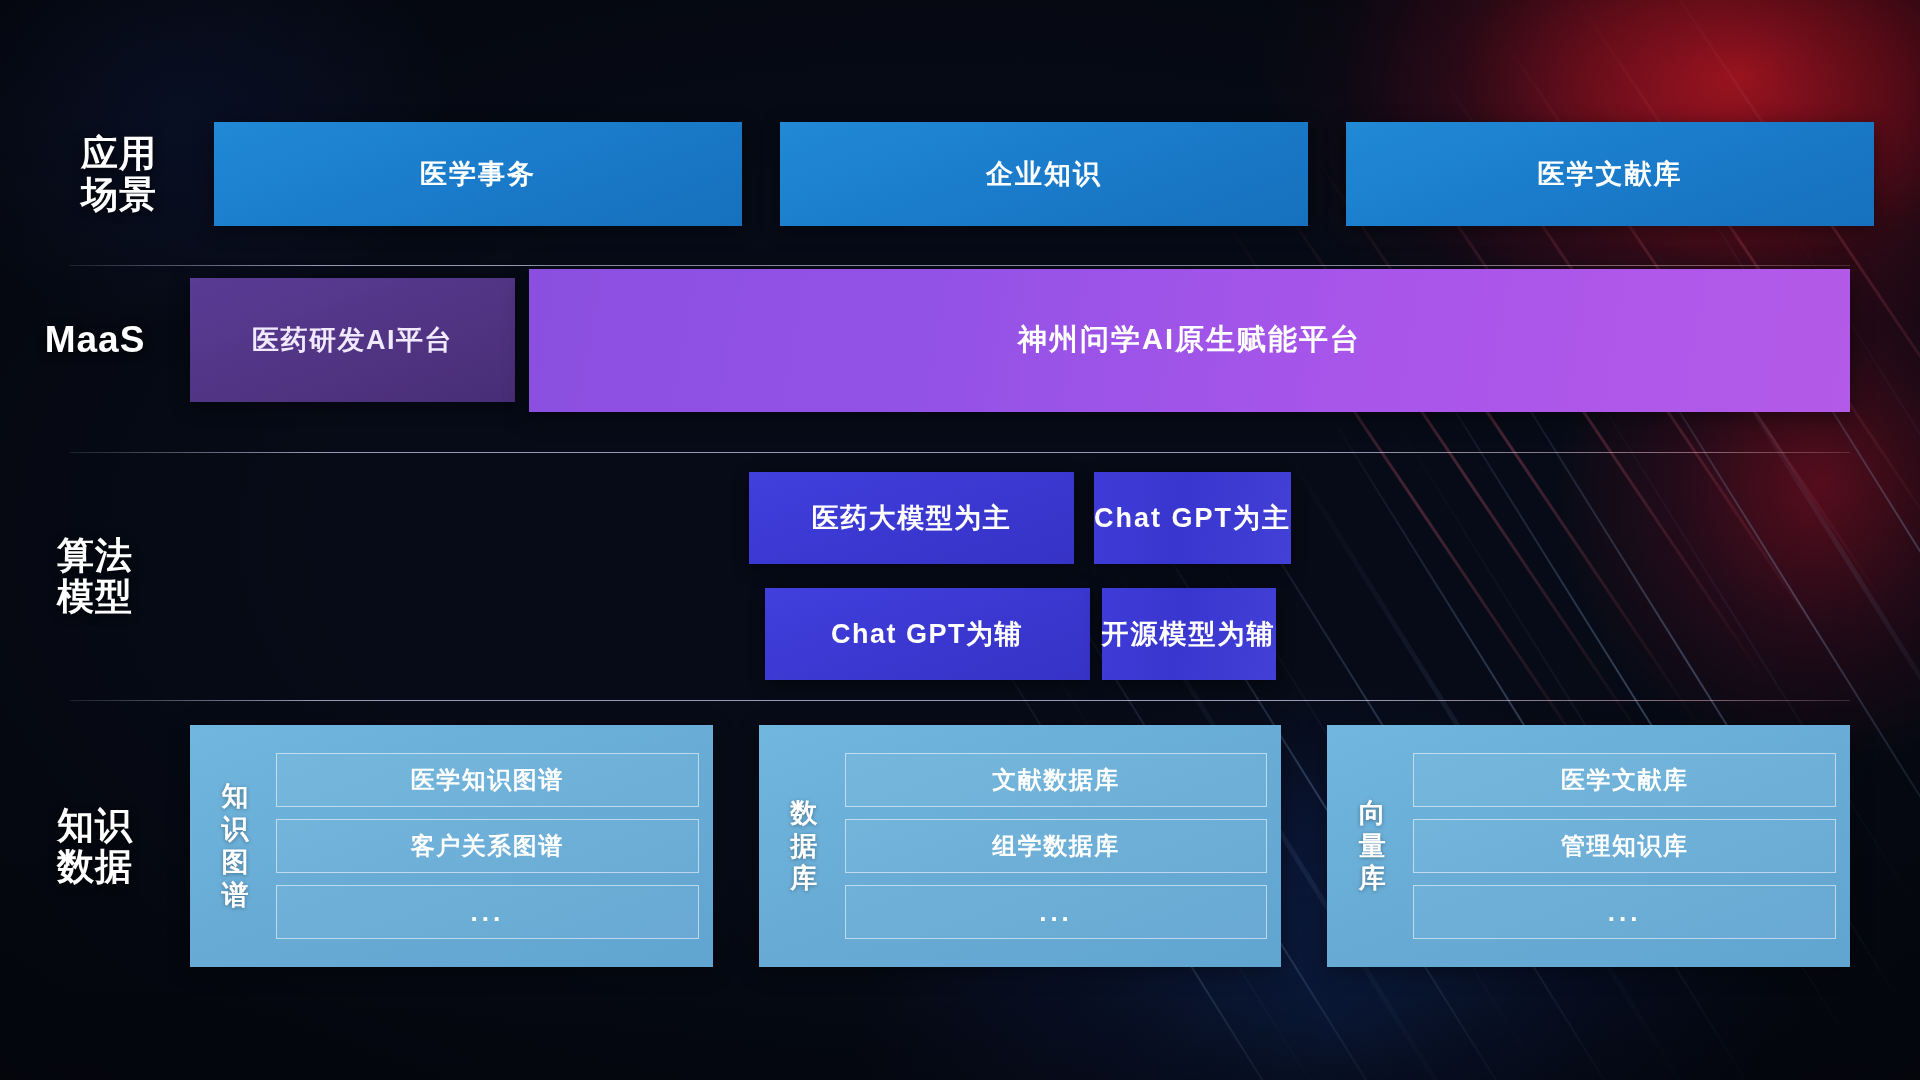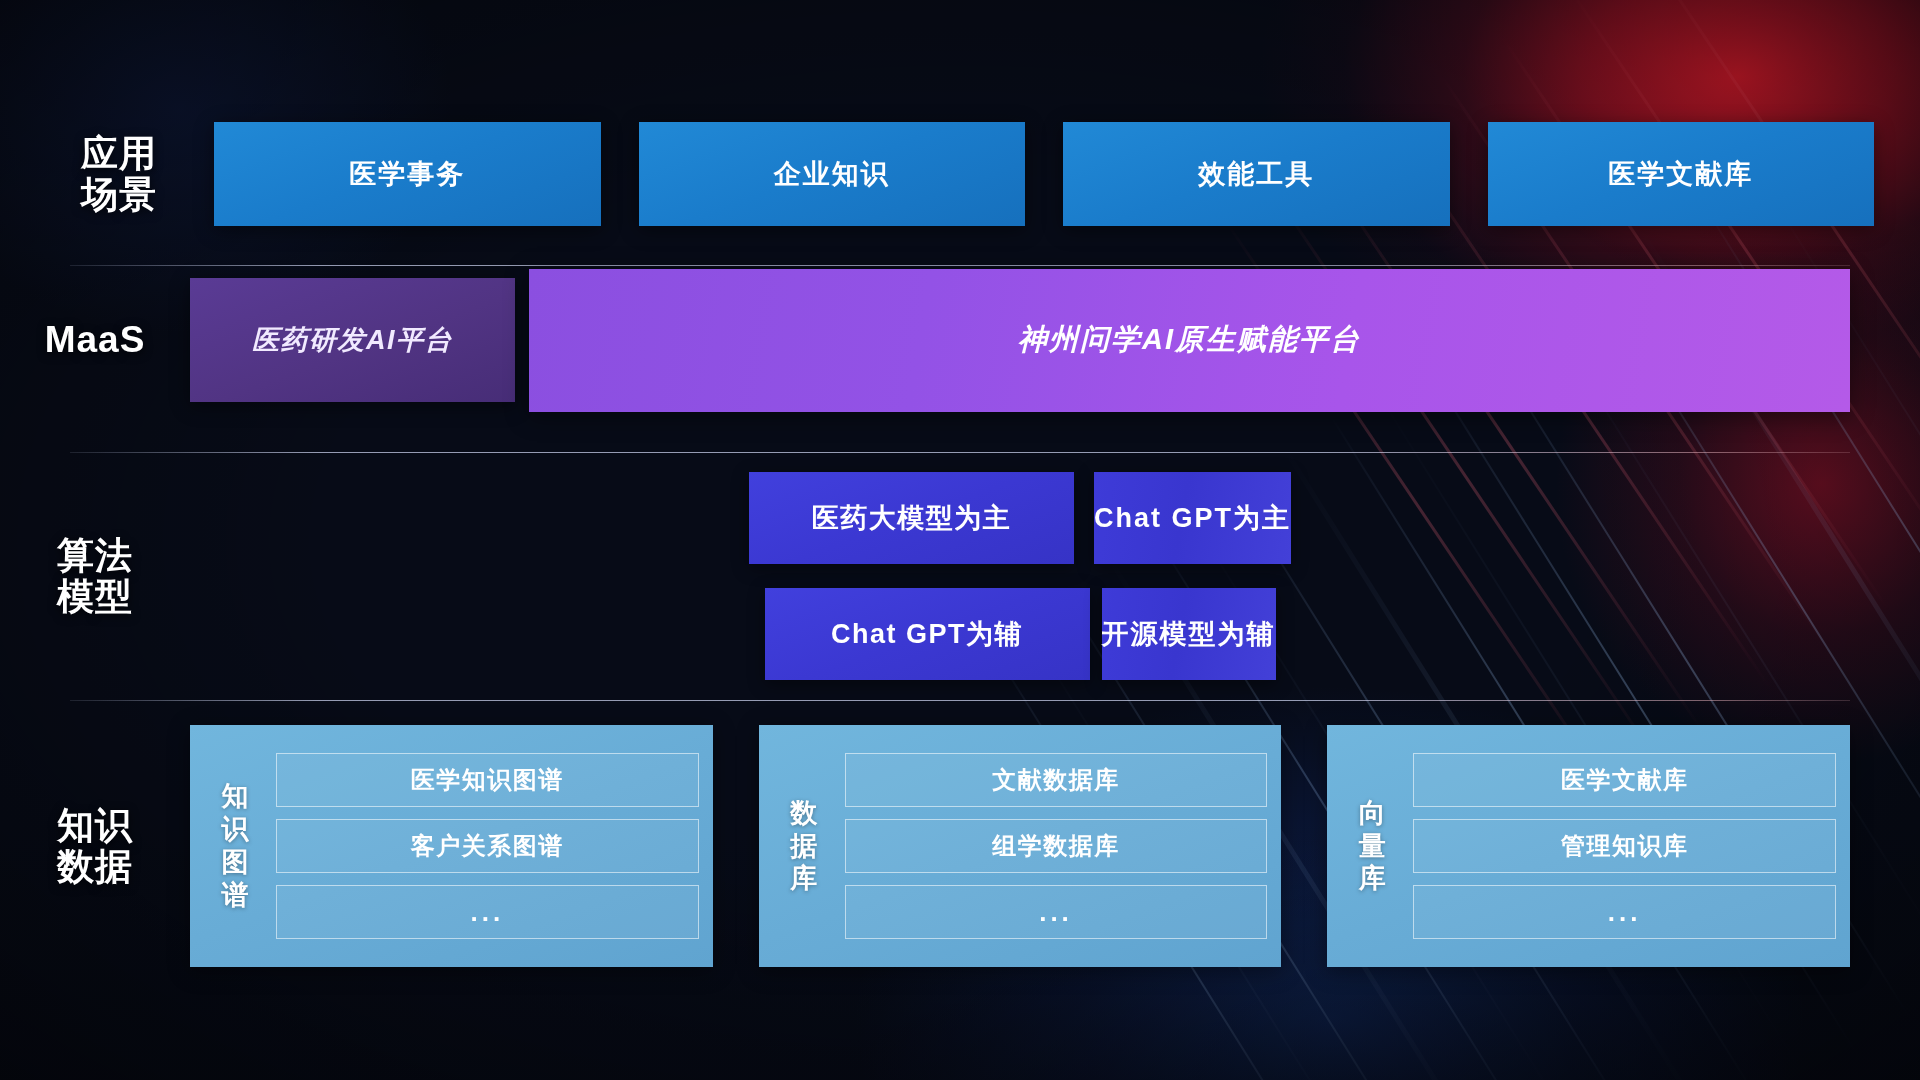--- a/index.html
+++ b/index.html
@@ -173,35 +173,32 @@
       <div>场景</div>
     </div>
     <div class="rowbody" style="gap:38px;padding-right:70px;">
       <div class="appbox" style="flex:1">
           <span>医学事务</span>
         </div>
       <div class="appbox" style="flex:1">
           <span>企业知识</span>
         </div>
       <div class="appbox" style="flex:1">
-          <span>效能工具</span>
-        </div>
-      <div class="appbox" style="flex:1">
           <span>医学文献库</span>
         </div>
     </div>
   </div>
 
   <div class="divider" style="top:265px;"></div>
 
   <div class="row" style="top:278px;height:124px;">
     <div class="rowlabel">
       <div>MaaS</div>
     </div>
-    <div class="rowbody" style="gap:14px;padding-right:70px;font-style:italic;">
+    <div class="rowbody" style="gap:14px;padding-right:70px;">
       <div class="maas-left">
           <span>医药研发AI平台</span>
         </div>
       <div class="maas-right">
           <span>神州问学AI原生赋能平台</span>
         </div>
     </div>
   </div>
 
   <div class="divider" style="top:452px;"></div>

